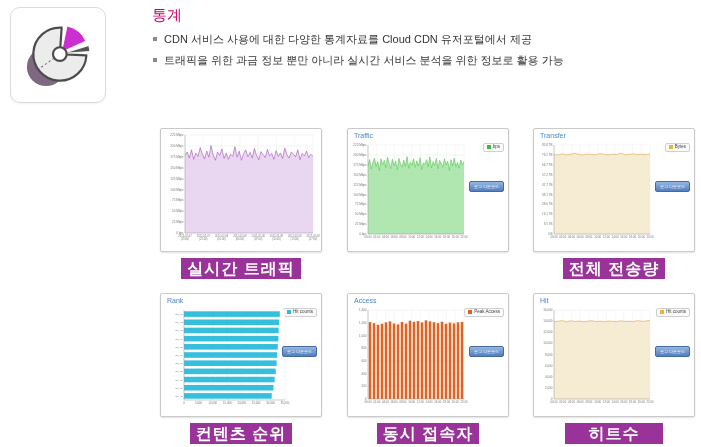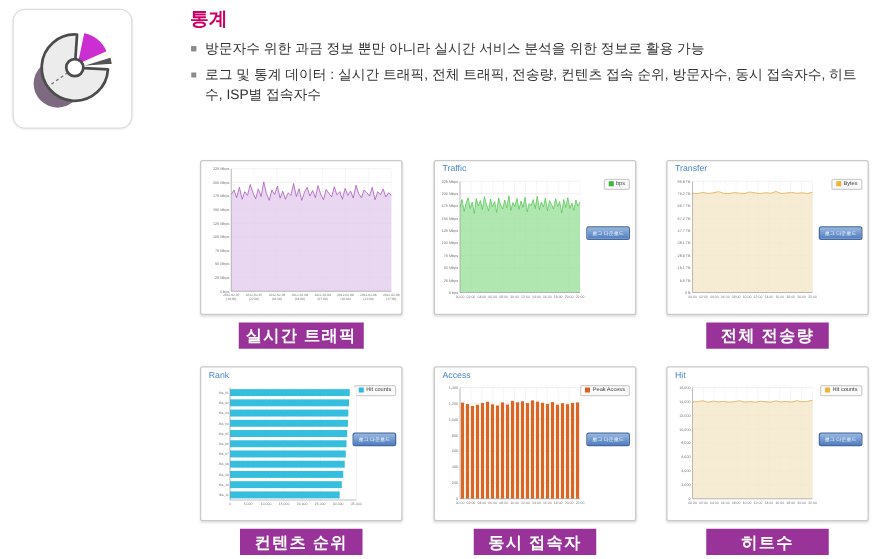--- a/index.html
+++ b/index.html
@@ -4,21 +4,21 @@
 <style>
   html,body{margin:0;padding:0;background:#fff;}
   .page{position:relative;width:701px;height:447px;background:#ffffff;overflow:hidden;
         font-family:"Liberation Sans","DejaVu Sans",sans-serif;}
   
   .icon-card{position:absolute;left:10px;top:7px;width:94px;height:94px;background:#fff;
              border:1px solid #dcdcdc;border-radius:10px;box-shadow:0 1px 2px rgba(0,0,0,.06);
              display:flex;align-items:center;justify-content:center;}
   
   .header{position:absolute;left:152px;top:4px;width:546px;}
-  .page-title{margin:2px 0 7px;font-size:15px;font-weight:bold;color:#cc0066;}
+  .page-title{margin:2px 0 7px;font-size:15px;font-weight:normal;color:#cc0066;}
   .bullets{list-style:none;margin:0;padding:0;font-size:11px;color:#333;}
   .bullets li{position:relative;padding-left:12px;margin-bottom:5px;line-height:1.45;}
   .bullet-sq{position:absolute;left:1px;top:5px;width:4px;height:4px;background:#8a8a8a;}
   
   .grid{position:absolute;left:160px;top:128px;width:541px;height:319px;}
   .cell{position:absolute;width:162px;text-align:center;}
   .cell.c0{left:0;top:0}.cell.c1{left:187px;top:0}.cell.c2{left:373px;top:0}
   .cell.c3{left:0;top:165px}.cell.c4{left:187px;top:165px}.cell.c5{left:373px;top:165px}
   .card{position:relative;width:160px;height:122px;background:#fff;border:1px solid #c9c9c9;
         border-radius:2px;box-shadow:0 1px 2px rgba(0,0,0,.12);text-align:left;}
@@ -27,44 +27,43 @@
           border:1px solid #cfcfcf;background:#fafafa;border-radius:2px;padding:1px 3px;
           font-size:4.5px;color:#444;line-height:1;}
   .swatch{width:4px;height:4px;display:inline-block;background:#999;}
   .dl-btn{position:absolute;top:52px;right:4px;font-size:4px;line-height:1;color:#fff;
           background:linear-gradient(#96b7df,#517ec0);border:1px solid #46699f;
           border-radius:2px;padding:2.5px 4px;cursor:pointer;}
   .plot{position:absolute;left:0;top:13px;width:160px;height:103px;display:block;}
   .plot.full{top:1px;height:120px;}
   .caption{display:inline-block;margin-top:6px;min-width:98px;height:21px;line-height:21px;
            padding:0 6px;box-sizing:border-box;background:#993399;color:#fff;
-           font-weight:bold;font-size:13px;text-align:center;letter-spacing:1px;}
+           font-weight:bold;font-size:16px;text-align:center;letter-spacing:1px;}
 </style>
 </head>
 <body>
 
 <div class="page">
 
   <div class="icon-card">
     <svg viewBox="0 0 94 94" width="86" height="86">
       <circle cx="34" cy="60" r="21" fill="#7d6a80"></circle>
       <path d="M49,46 L51,17.1 A29,29 0 1 0 78,47.5 Z" fill="#ececec" stroke="#4c4c4c" stroke-width="2.4" stroke-linejoin="round"></path>
       <line x1="42.9" y1="50.3" x2="25.9" y2="62.4" stroke="#777" stroke-width="1.2" stroke-dasharray="2.5,2.5"></line>
       <path d="M50.9,43.7 L56.9,15.3 A29,29 0 0 1 77.4,31.9 Z" fill="#cb2fd2" stroke="#ffffff" stroke-width="1"></path>
       <path d="M52.9,45.2 L80.6,36.7 A29,29 0 0 1 81.8,43.2 Z" fill="#555555" stroke="#ffffff" stroke-width="1"></path>
       <circle cx="49" cy="46" r="7.5" fill="#ffffff" stroke="#4c4c4c" stroke-width="2.4"></circle>
     </svg>
   </div>
 
   <div class="header">
     <h1 class="page-title">통계</h1>
     <ul class="bullets">
-      <li><span class="bullet-sq"></span></li>
-      <li><span class="bullet-sq"></span><span>방문자수 위한 과금 정보 뿐만 아니라 실시간 서비스 분석을 위한 정보로 활용 가능</span></li>
-      <li><span class="bullet-sq"></span><span>로그 및 통계 데이터 : 실시간 트래픽, 전체 트래픽, 전송량, 컨텐츠 접속 순위, 방문자수, 동시 접속자수, 히트수, ISP별 접속자수</span></li>
+      <li><span class="bullet-sq"></span><span>CDN 서비스 사용에 대한 다양한 통계자료를 Cloud CDN 유저포털에서 제공</span></li>
+      <li><span class="bullet-sq"></span><span>트래픽을 위한 과금 정보 뿐만 아니라 실시간 서비스 분석을 위한 정보로 활용 가능</span></li>
     </ul>
   </div>
 
   <div class="grid">
 
     <div class="cell c0">
       <div class="card">
 
         <svg class="plot full" viewBox="0 0 160 120">
             <rect x="24" y="5" width="128" height="98" fill="#ffffff"></rect>

